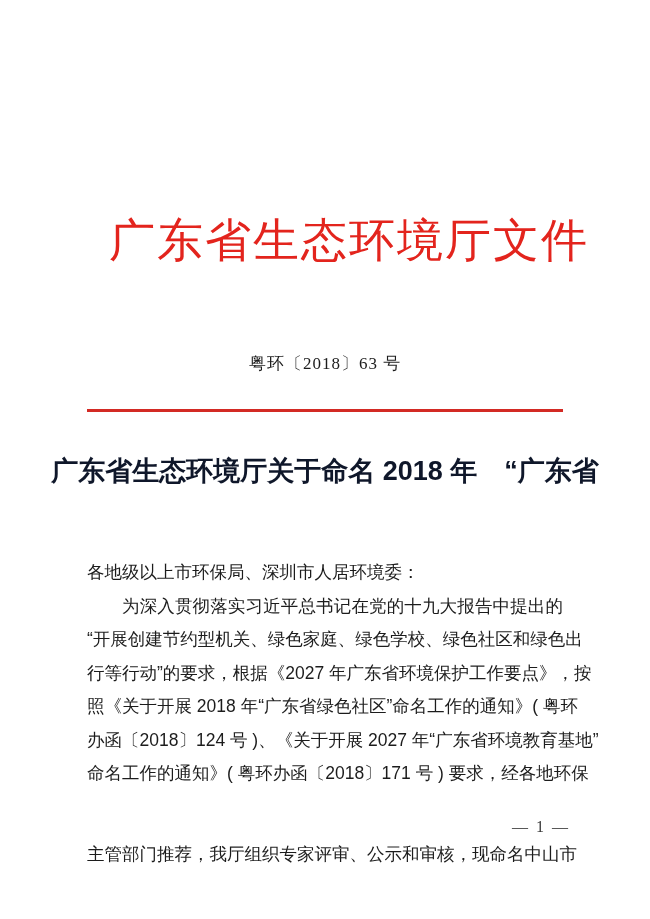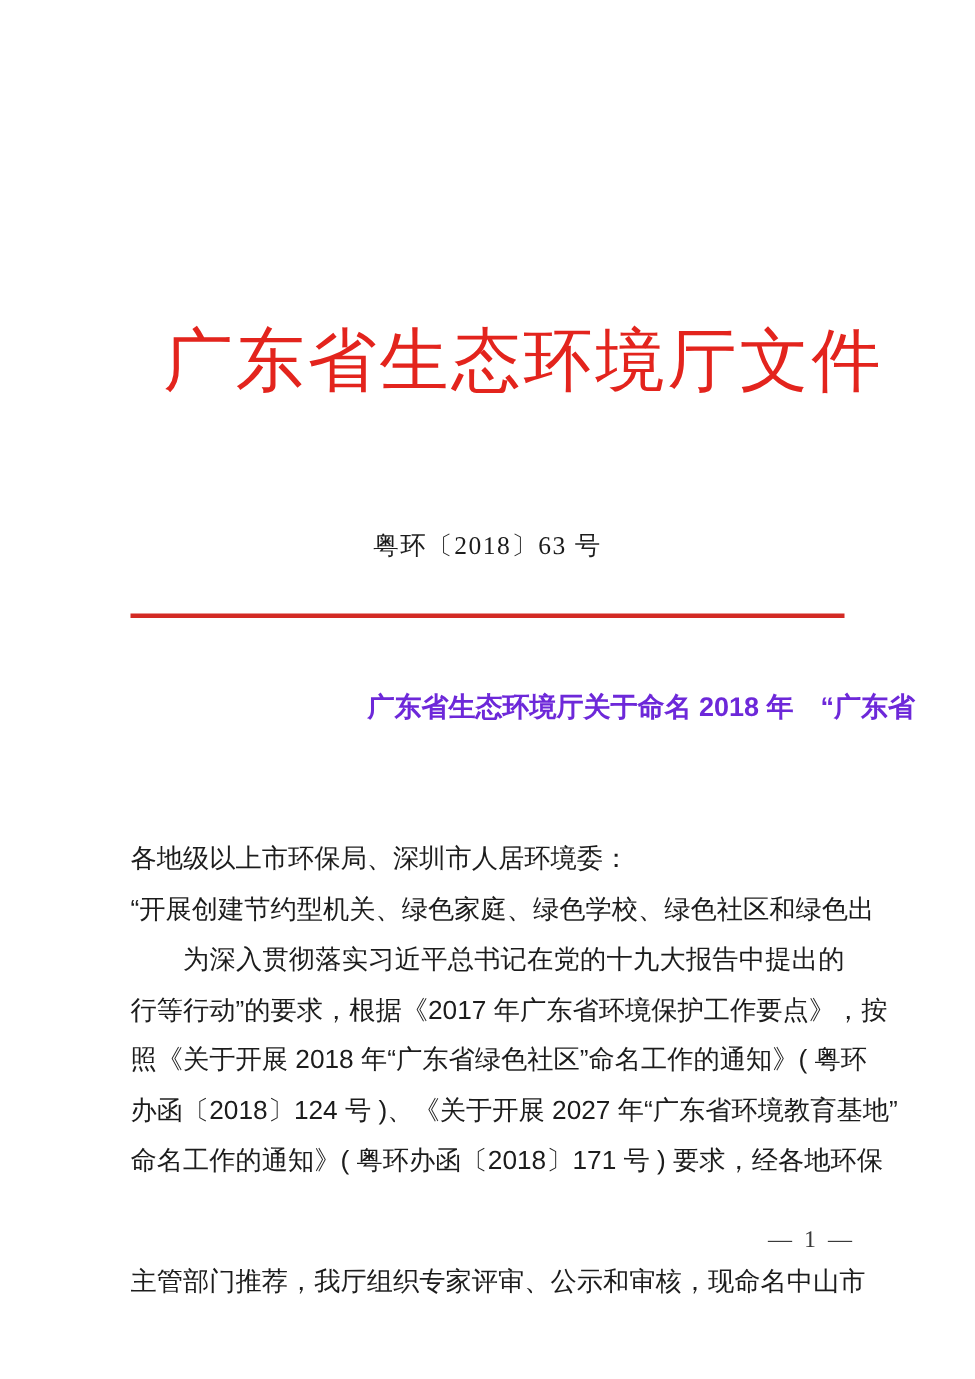--- a/index.html
+++ b/index.html
@@ -46,25 +46,25 @@
     left: 87px;
     width: 476px;
     height: 3px;
     background: #d32a24;
   }
   .notice-title {
     position: absolute;
     top: 452px;
     left: 40px;
     width: 570px;
-    text-align: right;
-    font-size: 18px;
+    text-align: center;
+    font-size: 27px;
     font-weight: 700;
     line-height: 38px;
-    color: #6d28d9;
+    color: #0f172a;
     font-family: "Liberation Sans", "DejaVu Sans", sans-serif;
   }
   .salutation {
     position: absolute;
     top: 560px;
     left: 87px;
     width: 476px;
     font-size: 17.5px;
     color: #1c1c1c;
     font-family: Liberation Mono, monospace;
@@ -113,23 +113,23 @@
 
   <div class="red-line"></div>
 
   <div class="notice-title">
     <div>广东省生态环境厅关于命名 2018 年　“广东省</div>
   </div>
 
   <div class="salutation">各地级以上市环保局、深圳市人居环境委：</div>
 
   <div class="body-paragraph">
+    <div class="body-line first">为深入贯彻落实习近平总书记在党的十九大报告中提出的</div>
     <div class="body-line">“开展创建节约型机关、绿色家庭、绿色学校、绿色社区和绿色出</div>
-    <div class="body-line first">为深入贯彻落实习近平总书记在党的十九大报告中提出的</div>
-    <div class="body-line">行等行动”的要求，根据《2017 年广东省环境保护工作要点》，按</div>
+    <div class="body-line">行等行动”的要求，根据《2027 年广东省环境保护工作要点》，按</div>
     <div class="body-line">照《关于开展 2018 年“广东省绿色社区”命名工作的通知》( 粤环</div>
     <div class="body-line">办函〔2018〕124 号 )、《关于开展 2027 年“广东省环境教育基地”</div>
     <div class="body-line">命名工作的通知》( 粤环办函〔2018〕171 号 ) 要求，经各地环保</div>
     <div class="body-line last">主管部门推荐，我厅组织专家评审、公示和审核，现命名中山市</div>
   </div>
 
   <div class="page-number">— 1 —</div>
 
 </div>
 

